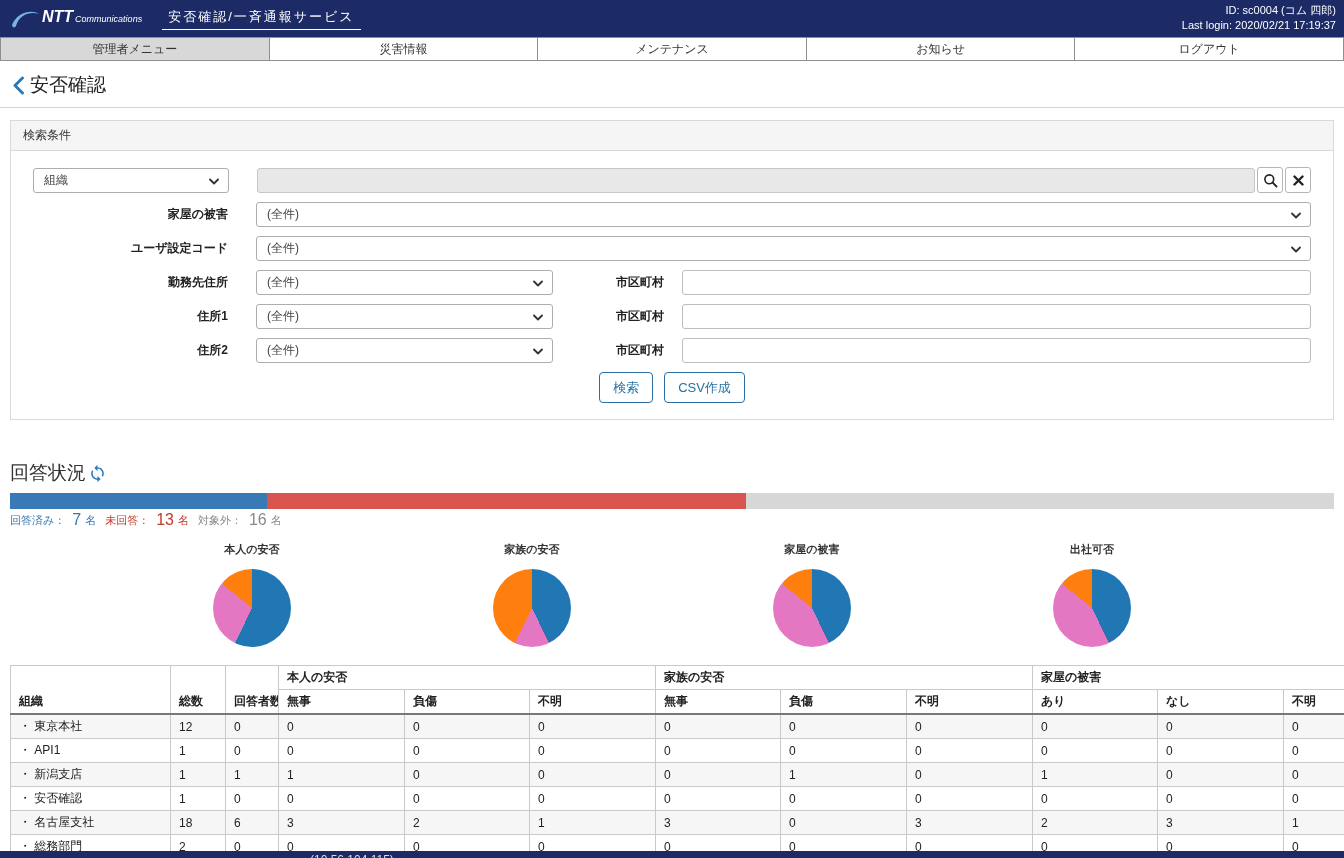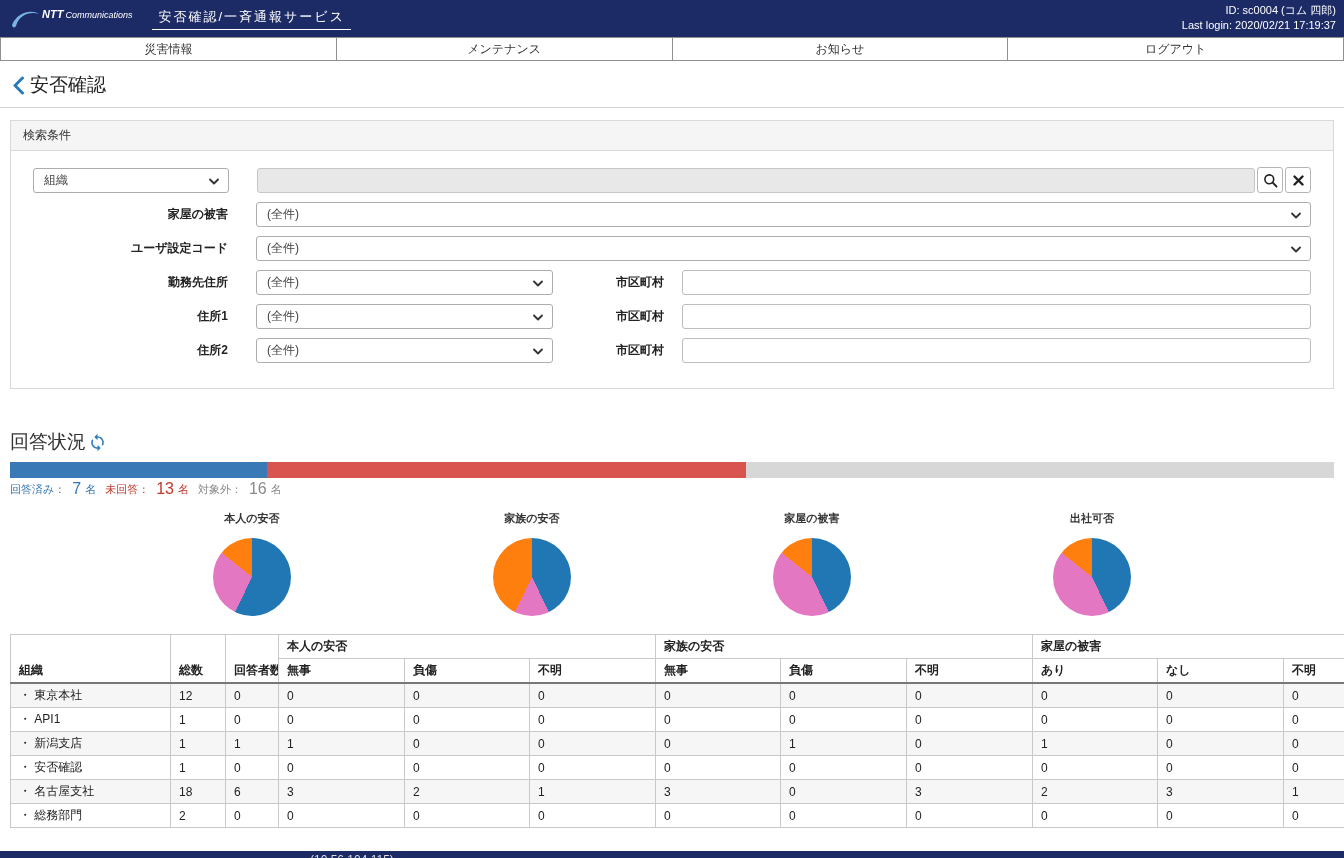--- a/index.html
+++ b/index.html
@@ -3,21 +3,21 @@
 <meta charset="utf-8">
 <style>
   * { box-sizing: border-box; margin: 0; padding: 0; }
   html,body { width:1344px; height:858px; overflow:hidden; background:#fff;
     font-family:"Liberation Sans","DejaVu Sans",sans-serif; font-size:12px; color:#333; position:relative; }
 
   
   .app-header { height:37px; background:#1c2a66; display:flex; align-items:center; position:relative; }
   .logo { display:flex; align-items:baseline; margin-left:10px; }
   .logo-swoosh { align-self:center; margin-right:2px; }
-  .logo-ntt { color:#fff; font-style:italic; font-weight:bold; font-size:11px; letter-spacing:0; }
+  .logo-ntt { color:#fff; font-style:italic; font-weight:bold; font-size:16px; letter-spacing:0; }
   .logo-comm { color:#fff; font-style:italic; font-size:9px; margin-left:2px; }
   .service-title { margin-left:20px; color:#fff; font-size:13px; letter-spacing:2px; padding:0 6px 3px 6px; border-bottom:1px solid #fff; }
   .hdr-right { position:absolute; right:8px; top:3px; text-align:right; color:#fff; font-size:11px; line-height:15px; }
 
   
   .nav { display:flex; height:24px; }
   .nav-tab { flex:1; display:flex; align-items:center; justify-content:center;
     border:1px solid #8f8f8f; margin-left:-1px; background:#fff; font-size:12px; color:#333; cursor:pointer; }
   .nav-tab:first-child { margin-left:0; }
   .nav-tab.active { background:#d8d8d8; }
@@ -93,20 +93,21 @@
     <span class="logo-comm">Communications</span>
   </div>
   <div class="service-title">安否確認/一斉通報サービス</div>
   <div class="hdr-right">
     <div>ID: sc0004 (コム 四郎)</div>
     <div>Last login: 2020/02/21 17:19:37</div>
   </div>
 </header>
 
 <nav class="nav">
+  <div class="nav-tab active">管理者メニュー</div>
   <div class="nav-tab">災害情報</div>
   <div class="nav-tab">メンテナンス</div>
   <div class="nav-tab">お知らせ</div>
   <div class="nav-tab">ログアウト</div>
 </nav>
 
 <div class="page-title-row">
   <span class="back-icon">
     <svg width="13" height="19" viewBox="0 0 13 19">
         <polyline points="10.5,2 3,9.5 10.5,17" fill="none" stroke="#2a7ab9" stroke-width="3" stroke-linecap="round" stroke-linejoin="round"></polyline>
@@ -190,20 +191,24 @@
       <div class="sel sel-half">
         <span>(全件)</span>
         <svg class="chev" width="10" height="7" viewBox="0 0 10 7">
             <polyline points="1,1.5 5,5.5 9,1.5" fill="none" stroke="#333" stroke-width="1.8" stroke-linecap="round" stroke-linejoin="round"></polyline>
           </svg>
       </div>
       <div class="city-label">市区町村</div>
       <input class="txt city-input" value="" style="">
     </div>
 
+    <div class="btn-row">
+      <button class="btn">検索</button>
+      <button class="btn">CSV作成</button>
+    </div>
   </div>
 </section>
 
 <div class="sec-title">
   <span>回答状況</span>
   <span class="refresh-btn">
     <svg width="19" height="19" viewBox="0 0 24 24">
         <path fill="#2e7bbd" d="M12 4V1L8 5l4 4V6c3.31 0 6 2.69 6 6 0 1.01-.25 1.97-.7 2.8l1.46 1.46A7.93 7.93 0 0 0 20 12c0-4.42-3.58-8-8-8zm0 14c-3.31 0-6-2.69-6-6 0-1.01.25-1.97.7-2.8L5.24 7.74A7.93 7.93 0 0 0 4 12c0 4.42 3.58 8 8 8v3l4-4-4-4v3z"></path>
       </svg>
   </span>

